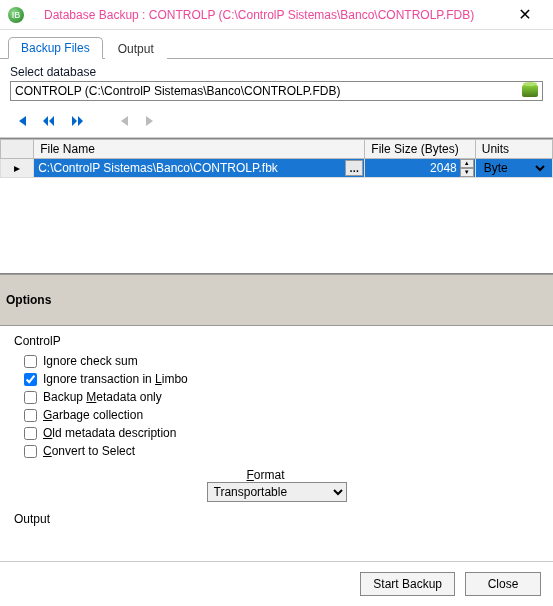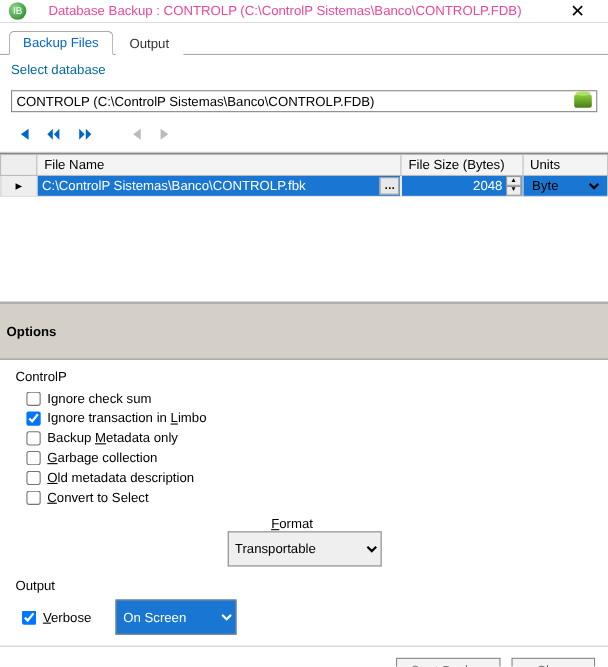--- a/index.html
+++ b/index.html
@@ -7,21 +7,21 @@
 .titlebar { height: 30px; display: flex; align-items: center; padding: 0 8px; background: #fff; border-bottom: 1px solid #ddd; }
 .titlebar .app-icon { width: 16px; height: 16px; border-radius: 50%; background: radial-gradient(circle at 35% 35%, #8edc8e, #1a7a1a); margin-right: 20px; display: flex; align-items: center; justify-content: center; color: #fff; font-size: 9px; }
 .titlebar .title-text { flex: 1; color: #ec4899; font-size: 12px; }
 .titlebar .close { width: 40px; text-align: center; font-size: 16px; color: #000; cursor: pointer; }
 .tabbar { display: flex; align-items: flex-end; padding: 6px 8px 0 8px; background: #fff; border-bottom: 1px solid #aaa; }
 .tab { padding: 3px 12px; border: 1px solid #aaa; border-bottom: none; border-radius: 5px 5px 0 0; background: #fff; margin-right: 2px; cursor: pointer; position: relative; top: 1px; }
 .tab.active { background: #fff; border-bottom: 1px solid #fff; color: #0066cc; }
 .tab.inactive { color: #333; border-color: transparent; }
 .content { flex: 1; background: #fff; display: flex; flex-direction: column; padding: 0; }
 .select-db { padding: 6px 10px 4px 10px; }
-.select-db .label { margin-bottom: 12px; color: #0369a1; }
+.select-db .label { margin-bottom: 2px; color: #0f172a; }
 .db-input-row { display: flex; align-items: center; border: 1px solid #888; padding: 2px 4px; }
 .db-input-row input { flex: 1; border: none; outline: none; font-size: 12px; }
 .db-input-row .db-icon { width: 16px; height: 12px; background: linear-gradient(#8ad03a,#4a7a1a); border-radius: 2px; position: relative; }
 .db-input-row .db-icon::before { content:""; position:absolute; top:-3px; left:1px; right:1px; height:4px; background:#aee06a; border-radius:50%; }
 .toolbar { display:flex; gap:6px; padding:6px 10px; align-items:center; border-bottom:1px solid #ccc;}
 .tbtn { width:22px; height:20px; display:flex; align-items:center; justify-content:center; cursor:pointer; color:#0066cc; font-size:13px; border:1px solid transparent;}
 .tbtn.disabled { color:#bbb; cursor:default;}
 .tbtn svg { width:16px; height:16px; }
 .grid { border-top:1px solid #888; border-bottom:1px solid #888;}
 .grid table { width:100%; border-collapse:collapse; }
@@ -38,21 +38,21 @@
 .unitscell select { width:100%; border:none; background:transparent; font-size:12px;}
 .grid-body-space { height:95px; background:#fff;}
 .options-bar { background:#d4d0c8; font-weight:bold; padding:18px 6px; border-top:1px solid #999; border-bottom:1px solid #999;}
 .options { padding:8px 14px 4px 14px; }
 .group-label { color:#000; margin-bottom:6px;}
 .check-row { display:flex; align-items:center; margin:4px 0 4px 10px;}
 .check-row input { margin-right:6px; width:13px; height:13px;}
 .check-row label { color:#000; }
 .row-inline { display:flex; align-items:center; margin-top:10px;flex-direction:column;}
 .row-inline .flabel { width:70px; margin-left:10px;}
-select.combo { border:1px solid #888; padding:1px 2px; font-size:12px; width:140px; height:32px;}
+select.combo { border:1px solid #888; padding:1px 2px; font-size:12px; width:140px; height:20px;}
 .output-sec { padding:6px 14px;}
 .output-sec .group-label { margin-bottom:6px;}
 select.highlight { background:#1976d2; color:#fff;}
 .footer { display:flex; justify-content:flex-end; gap:10px; padding:10px 12px; border-top:1px solid #ccc; background:#fff;}
 .btn { min-width:76px; padding:4px 12px; border:1px solid #888; background:#f4f4f4; cursor:pointer; text-align:center;}
 .und { text-decoration: underline; text-decoration-thickness:1px;}
 </style>
 </head>
 <body>
 
@@ -170,25 +170,20 @@
     </div>
 
     <div class="row-inline">
       <div class="flabel"><span class="und">F</span><span>ormat</span></div>
       <select class="combo" id="format-select"><option>Transportable</option></select>
     </div>
   </div>
 
   <div class="output-sec">
     <div class="group-label">Output</div>
-    <div class="check-row" style="margin-left:6px;">
-      <input type="checkbox" id="c7" checked="" style="">
-      <label for="c7" style="width:66px;"><span class="und">V</span><span>erbose</span></label>
-      <select class="combo highlight" id="verbose-select" style="width:110px;"><option>On Screen</option></select>
-    </div>
   </div>
 
   <div style="flex:1"></div>
 
   <div class="footer">
     <div class="btn">Start Backup</div>
     <div class="btn">Close</div>
   </div>
 
 </div>

